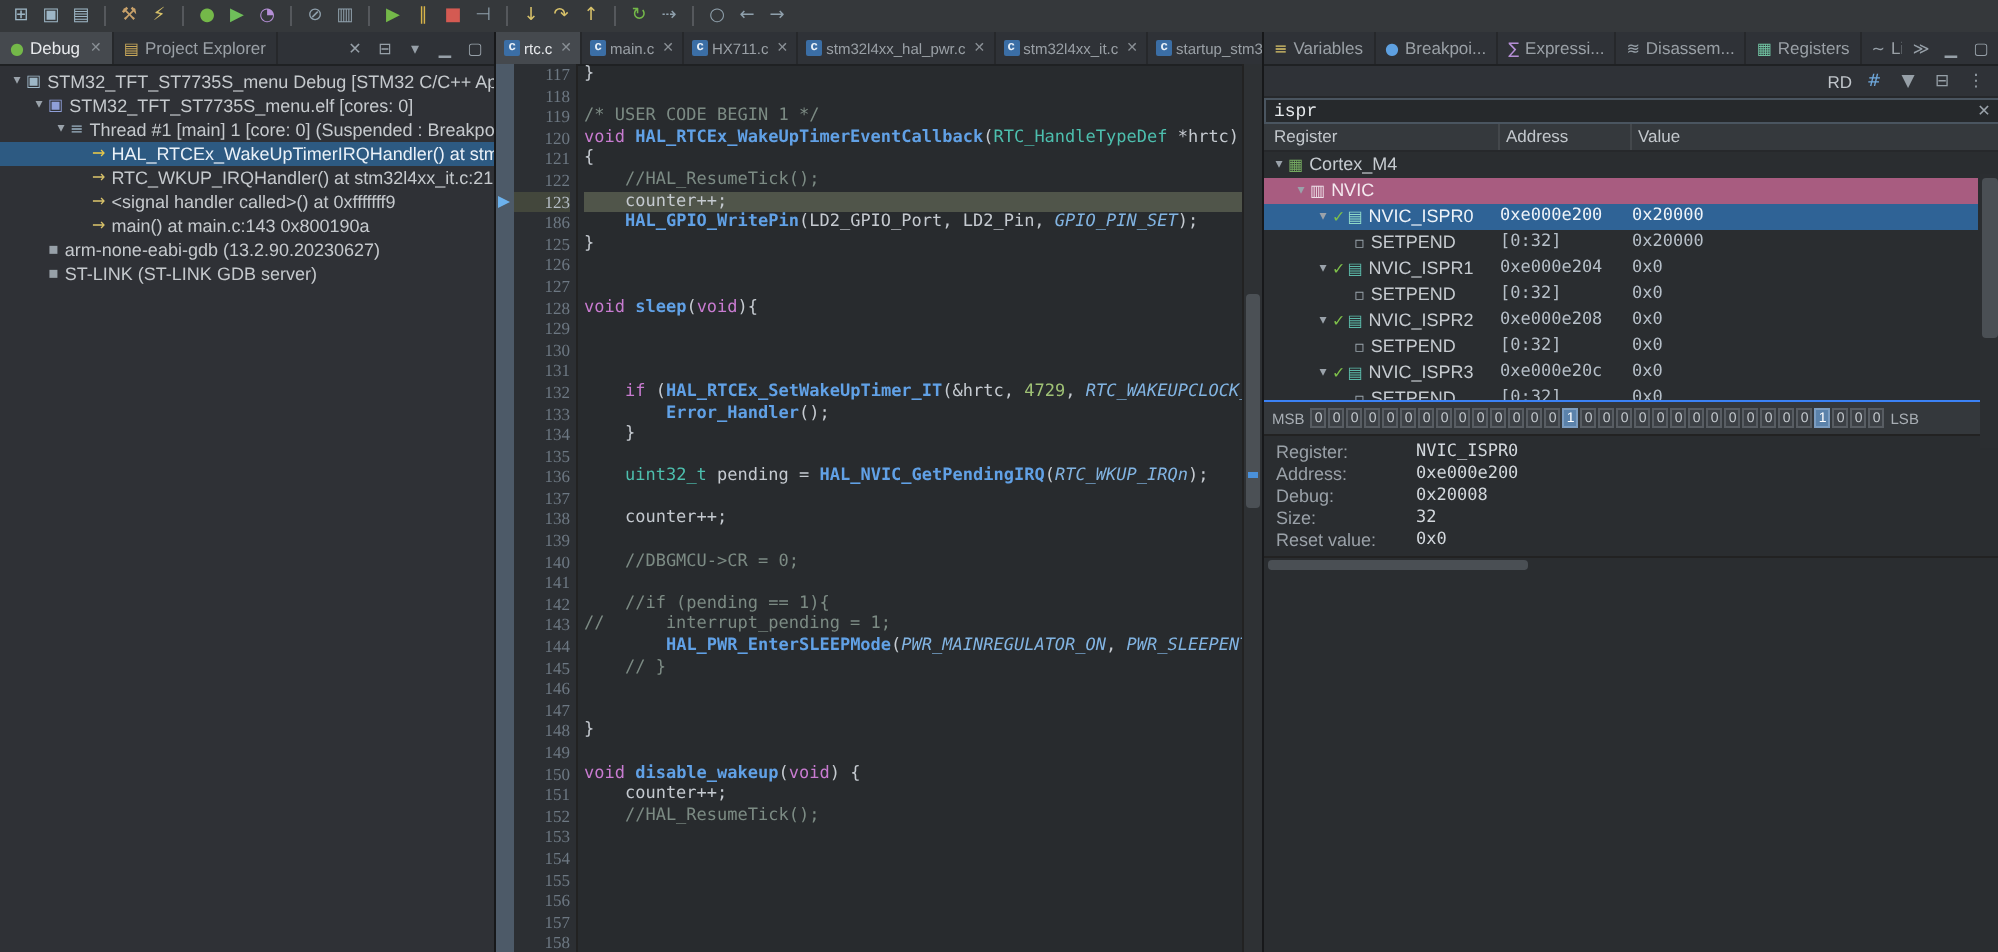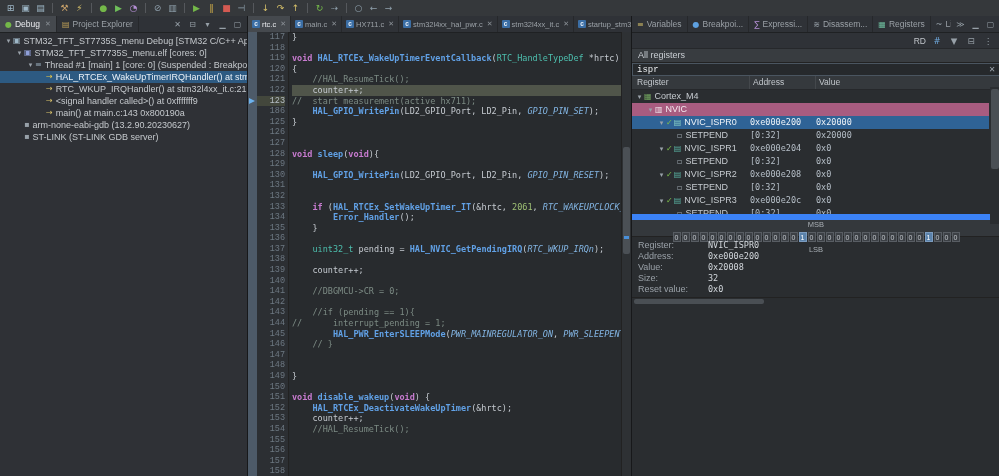--- a/index.html
+++ b/index.html
@@ -34,27 +34,27 @@
   
   .center{position:absolute;top:16px;left:248px;width:383px;bottom:0;background:#282b2e;}
   .editor-tabs .ptab{font-size:7.5px;padding:0 4px;gap:2px;}
   .cfile-icon{width:8px;height:8px;line-height:8px;background:#3b6ea5;color:#e8f0f8;
               font-size:6.5px;text-align:center;border-radius:1px;font-weight:bold;flex:none;}
   .ed-body{position:absolute;top:16px;bottom:0;left:0;right:0;display:flex;}
   .ann{width:9px;background:#4d5a68;position:relative;flex:none;}
   .ip-arrow{position:absolute;left:1px;width:0;height:0;border-left:6px solid #6cb2ee;
             border-top:3.5px solid transparent;border-bottom:3.5px solid transparent;}
   .gutter{width:28px;flex:none;background:#2c2f33;border-right:1px solid #222;text-align:right;
-          padding-right:3px;font-family:Liberation Mono, monospace;font-size:8.5px;color:#6d7883;}
+          padding-right:3px;font-family:Liberation Serif, serif;font-size:8.5px;color:#6d7883;}
   .gut-ln{height:10.6px;line-height:10.6px;}
   .gut-ln.cur{color:#b6bec6;background:#43473c;}
   .code{flex:1;overflow:hidden;font-family:"DejaVu Sans Mono",monospace;font-size:8.5px;padding-left:3px;}
   .code-ln{height:10.6px;line-height:10.6px;white-space:pre;}
   .code-ln.cur{background:#50554a;}
-  .tok-p{color:#c5cad0}.tok-k{color:#c87bd0;font-weight:bold}.tok-f{color:#61a1e6;font-weight:bold}
+  .tok-p{color:#c5cad0}.tok-k{color:#c87bd0;font-weight:normal}.tok-f{color:#61a1e6;font-weight:bold}
   .tok-t{color:#4dbfae}.tok-m{color:#82b4e2;font-style:italic}.tok-c{color:#7c8b84}.tok-n{color:#9fc175}
   .ed-scroll{width:9px;flex:none;background:#2e3134;border-left:1px solid #222;position:relative;}
   .ed-scroll .thumb{position:absolute;left:1px;right:1px;top:26%;height:24%;background:#4b5055;border-radius:2px;}
   .ov-mark{position:absolute;left:2px;right:2px;top:46%;height:3px;background:#4a90d9;}
   
   .right{position:absolute;top:16px;left:631px;width:368px;bottom:0;background:#2a2d30;
          border-left:1px solid #17181a;}
   .sfr-toolbar{height:15px;display:flex;align-items:center;justify-content:flex-end;gap:5px;
                padding:0 6px;background:#2f3237;font-size:8.5px;color:#c0c5ca;border-bottom:1px solid #26282b;}
   .sfr-toolbar .tb-icon{width:12px;height:12px;line-height:12px;font-size:8.5px;}
@@ -75,22 +75,22 @@
   .srow.pink{background:#a85c80;color:#f4e9ef;}
   .srow.sel{background:#2f6396;color:#eef3f8;}
   .srow.sel .scell,.srow.pink .scell{color:inherit;}
   .scell{overflow:hidden;white-space:nowrap;}
   .scell.name{width:118px;display:flex;align-items:center;flex:none;box-sizing:border-box;}
   .scell.addr{width:66px;flex:none;font-family:"DejaVu Sans Mono",monospace;font-size:8.5px;color:#b6bfc8;}
   .scell.val{flex:1;font-family:"DejaVu Sans Mono",monospace;font-size:8.5px;color:#b6bfc8;}
   .sexp{width:9px;font-size:7px;color:#9aa2aa;text-align:center;flex:none;}
   .scheck{color:#7ec04a;font-size:8px;margin-right:1px;flex:none;}
   .sicon{font-size:8px;margin-right:3px;flex:none;font-family:"DejaVu Sans",sans-serif;}
-  .bits-row{height:16px;display:flex;align-items:center;background:#34383c;border-top:6px solid #3b82f6;
-            border-bottom:1px solid #222;padding:0 4px;gap:3px;font-size:7.5px;color:#a8aeb4;flex-direction:column;}
+  .bits-row{height:16px;display:flex;align-items:center;background:#34383c;border-top:1px solid #3b82f6;
+            border-bottom:1px solid #222;padding:0 4px;gap:3px;font-size:7.5px;color:#a8aeb4;}
   #bit-boxes{display:flex;gap:1px;flex:none;}
   .bit{width:8px;height:10px;line-height:10px;text-align:center;font-size:7px;background:#3c4045;
        border:1px solid #585d63;color:#c2c7cc;box-sizing:border-box;flex:none;}
   .bit.on{background:#5b82aa;color:#fff;border-color:#7b9cc0;}
   .sfr-details{padding:3px 0 2px 6px;font-size:9px;}
   .drow{height:11px;line-height:11px;display:flex;}
   .dlabel{width:70px;color:#9aa1a8;flex:none;}
   .dvalue{color:#d2d7dc;font-family:"DejaVu Sans Mono",monospace;font-size:8.5px;}
   .hscroll{height:8px;background:#2a2d30;border-top:1px solid #222;position:relative;}
   .hscroll .thumb{position:absolute;left:2px;top:1px;height:5px;width:130px;background:#4a4f54;border-radius:2px;}
@@ -276,54 +276,52 @@
         <div class="gut-ln">153</div>
         <div class="gut-ln">154</div>
         <div class="gut-ln">155</div>
         <div class="gut-ln">156</div>
         <div class="gut-ln">157</div>
         <div class="gut-ln">158</div>
       </div>
     <div class="code" id="code">
         <div class="code-ln"><span class="tok-p">}</span></div>
         <div class="code-ln"></div>
+        <div class="code-ln"><span class="tok-c">/* USER CODE BEGIN 1 */</span></div>
         <div class="code-ln"><span class="tok-k">void </span><span class="tok-f">HAL_RTCEx_WakeUpTimerEventCallback</span><span class="tok-p">(</span><span class="tok-t">RTC_HandleTypeDef</span><span class="tok-p"> *hrtc)</span></div>
         <div class="code-ln"><span class="tok-p">{</span></div>
         <div class="code-ln"><span class="tok-c">    //HAL_ResumeTick();</span></div>
         <div class="code-ln cur"><span class="tok-p">    counter++;</span></div>
-        <div class="code-ln"><span class="tok-c">//  start measurement(active hx711);</span></div>
         <div class="code-ln"><span class="tok-p">    </span><span class="tok-f">HAL_GPIO_WritePin</span><span class="tok-p">(LD2_GPIO_Port, LD2_Pin, </span><span class="tok-m">GPIO_PIN_SET</span><span class="tok-p">);</span></div>
         <div class="code-ln"><span class="tok-p">}</span></div>
         <div class="code-ln"></div>
         <div class="code-ln"></div>
         <div class="code-ln"><span class="tok-k">void </span><span class="tok-f">sleep</span><span class="tok-p">(</span><span class="tok-k">void</span><span class="tok-p">){</span></div>
         <div class="code-ln"></div>
-        <div class="code-ln"><span class="tok-p">    </span><span class="tok-f">HAL_GPIO_WritePin</span><span class="tok-p">(LD2_GPIO_Port, LD2_Pin, </span><span class="tok-m">GPIO_PIN_RESET</span><span class="tok-p">);</span></div>
-        <div class="code-ln"></div>
-        <div class="code-ln"></div>
-        <div class="code-ln"><span class="tok-p">    </span><span class="tok-k">if</span><span class="tok-p"> (</span><span class="tok-f">HAL_RTCEx_SetWakeUpTimer_IT</span><span class="tok-p">(&amp;hrtc, </span><span class="tok-n">2061</span><span class="tok-p">, </span><span class="tok-m">RTC_WAKEUPCLOCK_RT</span></div>
+        <div class="code-ln"></div>
+        <div class="code-ln"></div>
+        <div class="code-ln"><span class="tok-p">    </span><span class="tok-k">if</span><span class="tok-p"> (</span><span class="tok-f">HAL_RTCEx_SetWakeUpTimer_IT</span><span class="tok-p">(&amp;hrtc, </span><span class="tok-n">4729</span><span class="tok-p">, </span><span class="tok-m">RTC_WAKEUPCLOCK_RT</span></div>
         <div class="code-ln"><span class="tok-p">        </span><span class="tok-f">Error_Handler</span><span class="tok-p">();</span></div>
         <div class="code-ln"><span class="tok-p">    }</span></div>
         <div class="code-ln"></div>
         <div class="code-ln"><span class="tok-p">    </span><span class="tok-t">uint32_t</span><span class="tok-p"> pending = </span><span class="tok-f">HAL_NVIC_GetPendingIRQ</span><span class="tok-p">(</span><span class="tok-m">RTC_WKUP_IRQn</span><span class="tok-p">);</span></div>
         <div class="code-ln"></div>
         <div class="code-ln"><span class="tok-p">    counter++;</span></div>
         <div class="code-ln"></div>
         <div class="code-ln"><span class="tok-c">    //DBGMCU-&gt;CR = 0;</span></div>
         <div class="code-ln"></div>
         <div class="code-ln"><span class="tok-c">    //if (pending == 1){</span></div>
         <div class="code-ln"><span class="tok-c">//      interrupt_pending = 1;</span></div>
         <div class="code-ln"><span class="tok-p">        </span><span class="tok-f">HAL_PWR_EnterSLEEPMode</span><span class="tok-p">(</span><span class="tok-m">PWR_MAINREGULATOR_ON</span><span class="tok-p">, </span><span class="tok-m">PWR_SLEEPENTRY_WFI</span></div>
         <div class="code-ln"><span class="tok-c">    // }</span></div>
         <div class="code-ln"></div>
         <div class="code-ln"></div>
         <div class="code-ln"><span class="tok-p">}</span></div>
         <div class="code-ln"></div>
         <div class="code-ln"><span class="tok-k">void </span><span class="tok-f">disable_wakeup</span><span class="tok-p">(</span><span class="tok-k">void</span><span class="tok-p">) {</span></div>
-        <div class="code-ln"><span class="tok-p">    </span><span class="tok-f">HAL_RTCEx_DeactivateWakeUpTimer</span><span class="tok-p">(&amp;hrtc);</span></div>
         <div class="code-ln"><span class="tok-p">    counter++;</span></div>
         <div class="code-ln"><span class="tok-c">    //HAL_ResumeTick();</span></div>
       </div>
     <div class="ed-scroll">
       <div class="thumb"></div>
       <div class="ov-mark"></div>
     </div>
   </div>
 </div>
 
@@ -364,23 +362,20 @@
   </div>
   <div class="sfr-toolbar">
     <span>RD</span>
     <span id="sfr-toolbar-icons" style="display:flex;gap:5px;">
         <div class="tb-icon" style="color: rgb(111, 168, 220);">#</div>
         <div class="tb-icon" style="color: rgb(151, 160, 168);">▼</div>
         <div class="tb-icon" style="color: rgb(151, 160, 168);">⊟</div>
         <div class="tb-icon" style="color: rgb(151, 160, 168);">⋮</div>
       </span>
   </div>
-  <div class="combo">
-    <span>All registers</span>
-  </div>
   <div class="searchrow">
     <input value="ispr" style="">
     <span class="clear">✕</span>
   </div>
   <div class="sfr-header">
     <div class="c-name">Register</div>
     <div class="c-addr">Address</div>
     <div class="c-val">Value</div>
   </div>
   <div class="sfr-rows" id="sfr-rows">
@@ -520,21 +515,21 @@
   <div class="sfr-details" id="sfr-details">
       <div class="drow">
         <span class="dlabel">Register:</span>
         <span class="dvalue">NVIC_ISPR0</span>
       </div>
       <div class="drow">
         <span class="dlabel">Address:</span>
         <span class="dvalue">0xe000e200</span>
       </div>
       <div class="drow">
-        <span class="dlabel">Value:</span>
+        <span class="dlabel">Debug:</span>
         <span class="dvalue">0x20008</span>
       </div>
       <div class="drow">
         <span class="dlabel">Size:</span>
         <span class="dvalue">32</span>
       </div>
       <div class="drow">
         <span class="dlabel">Reset value:</span>
         <span class="dvalue">0x0</span>
       </div>

